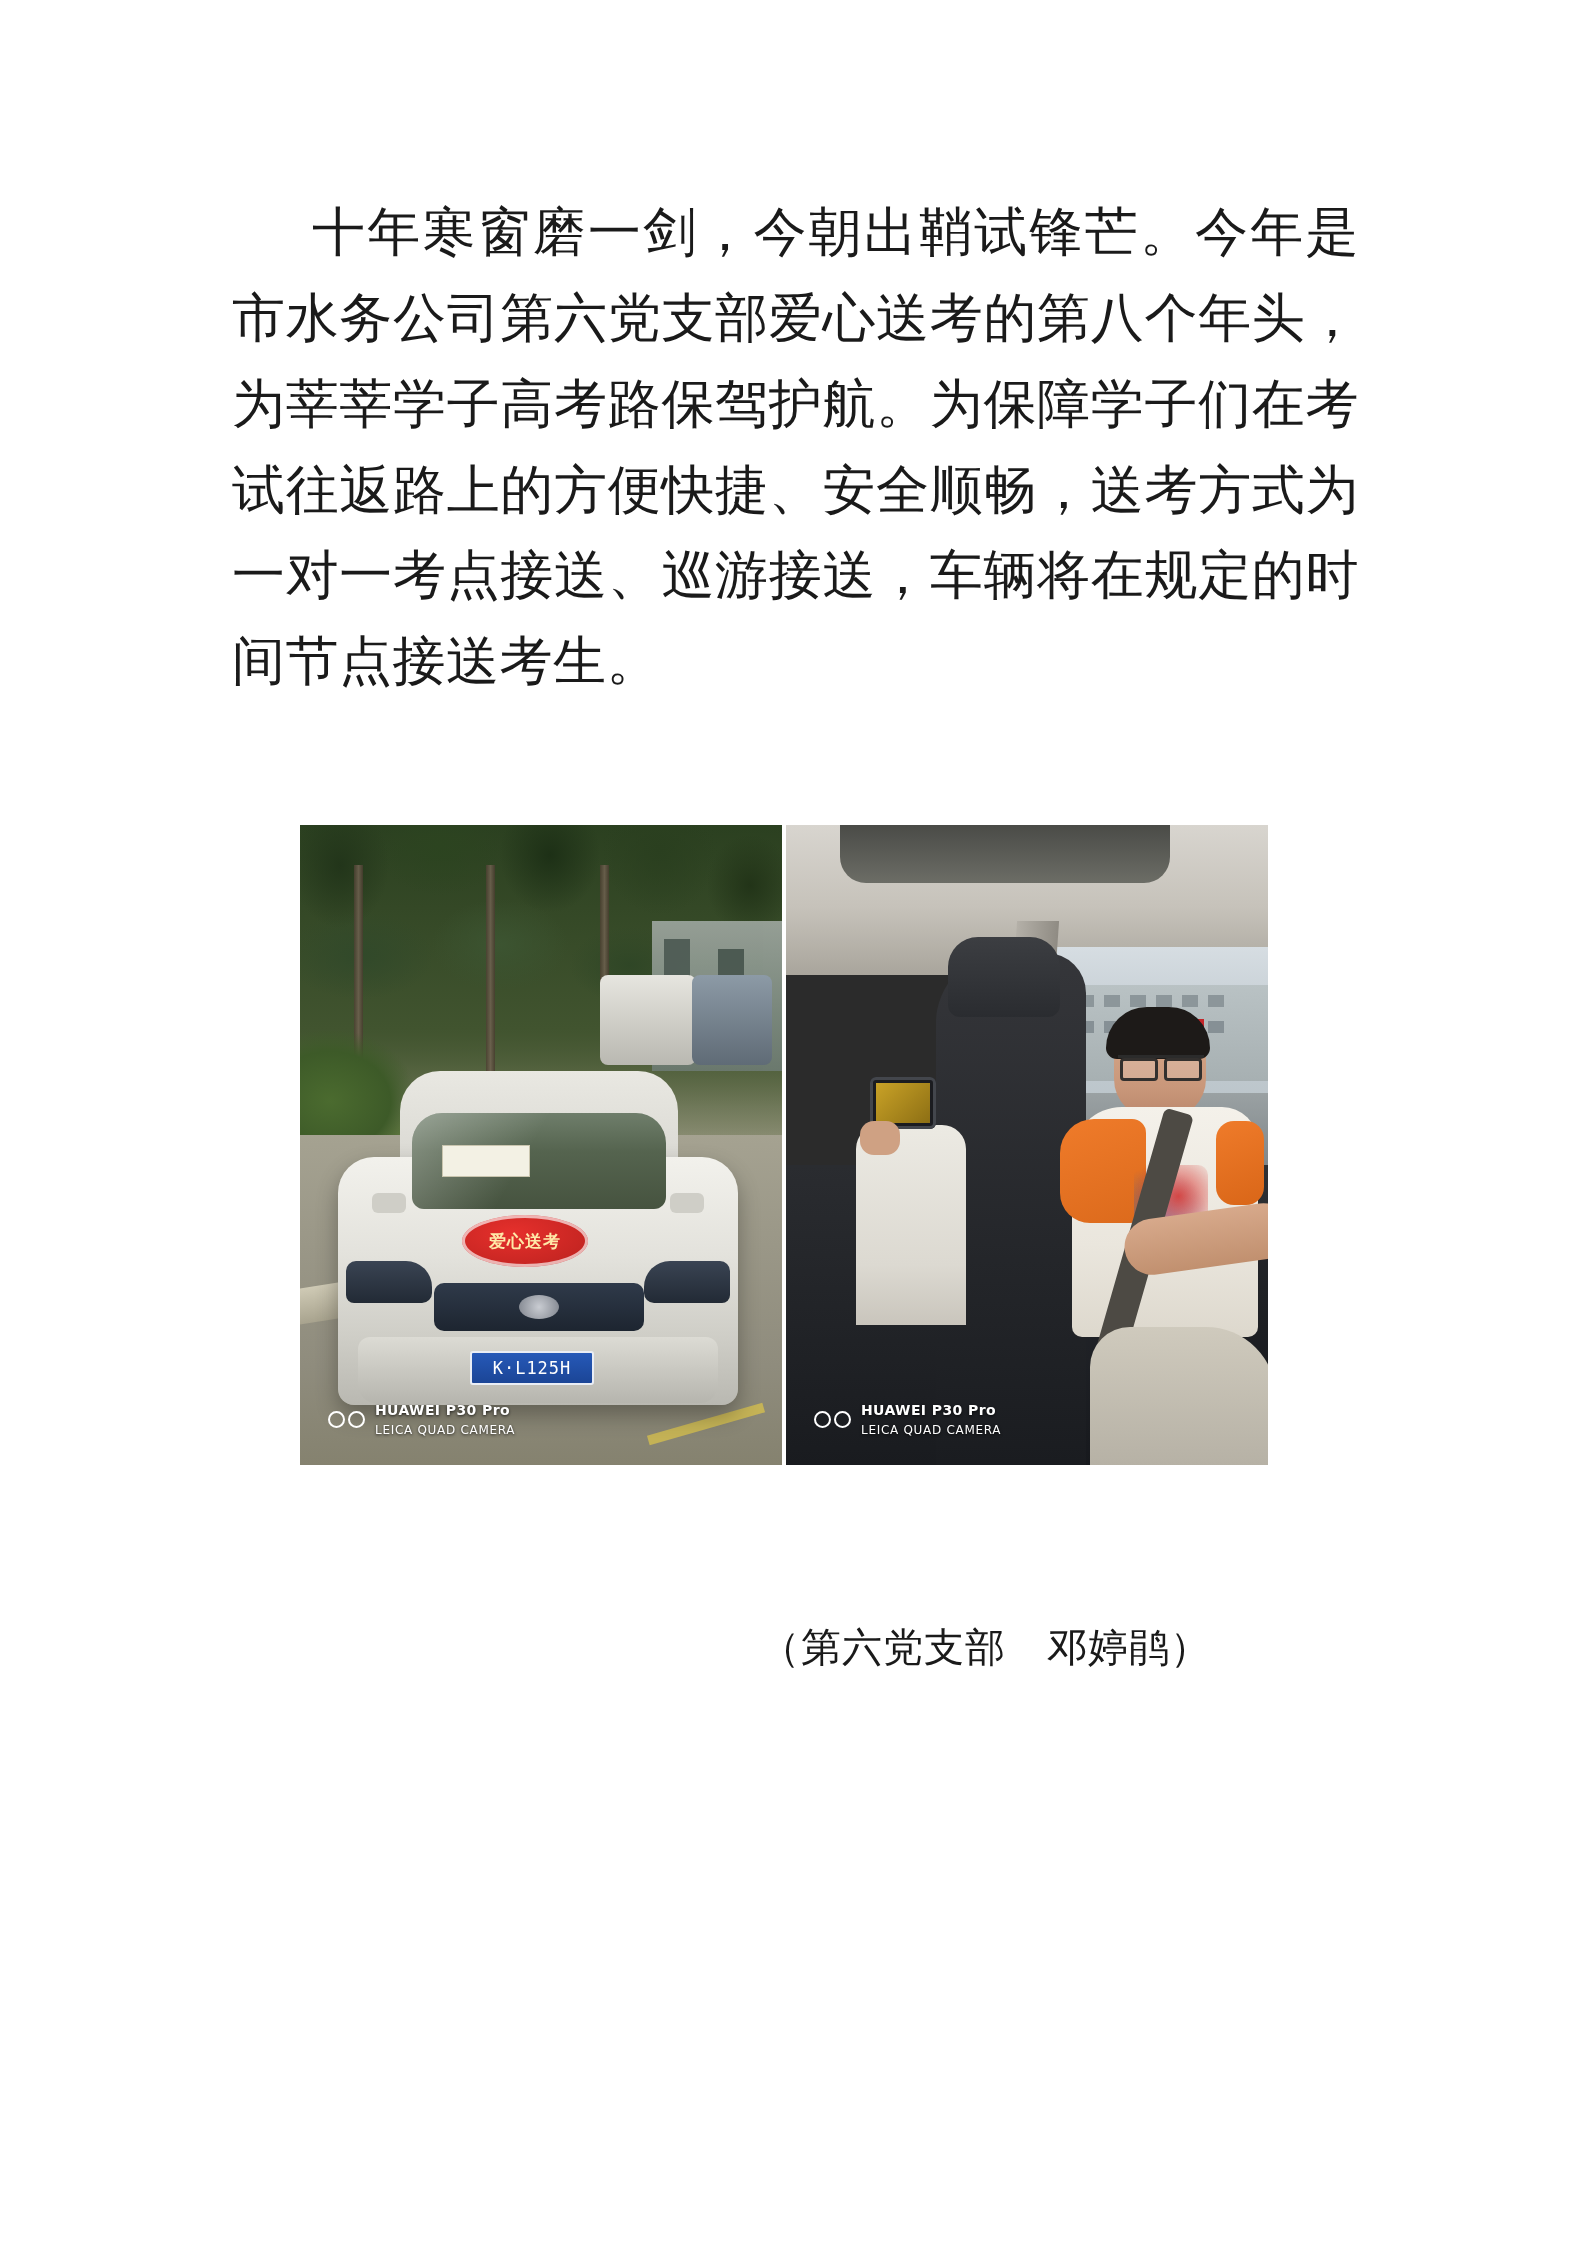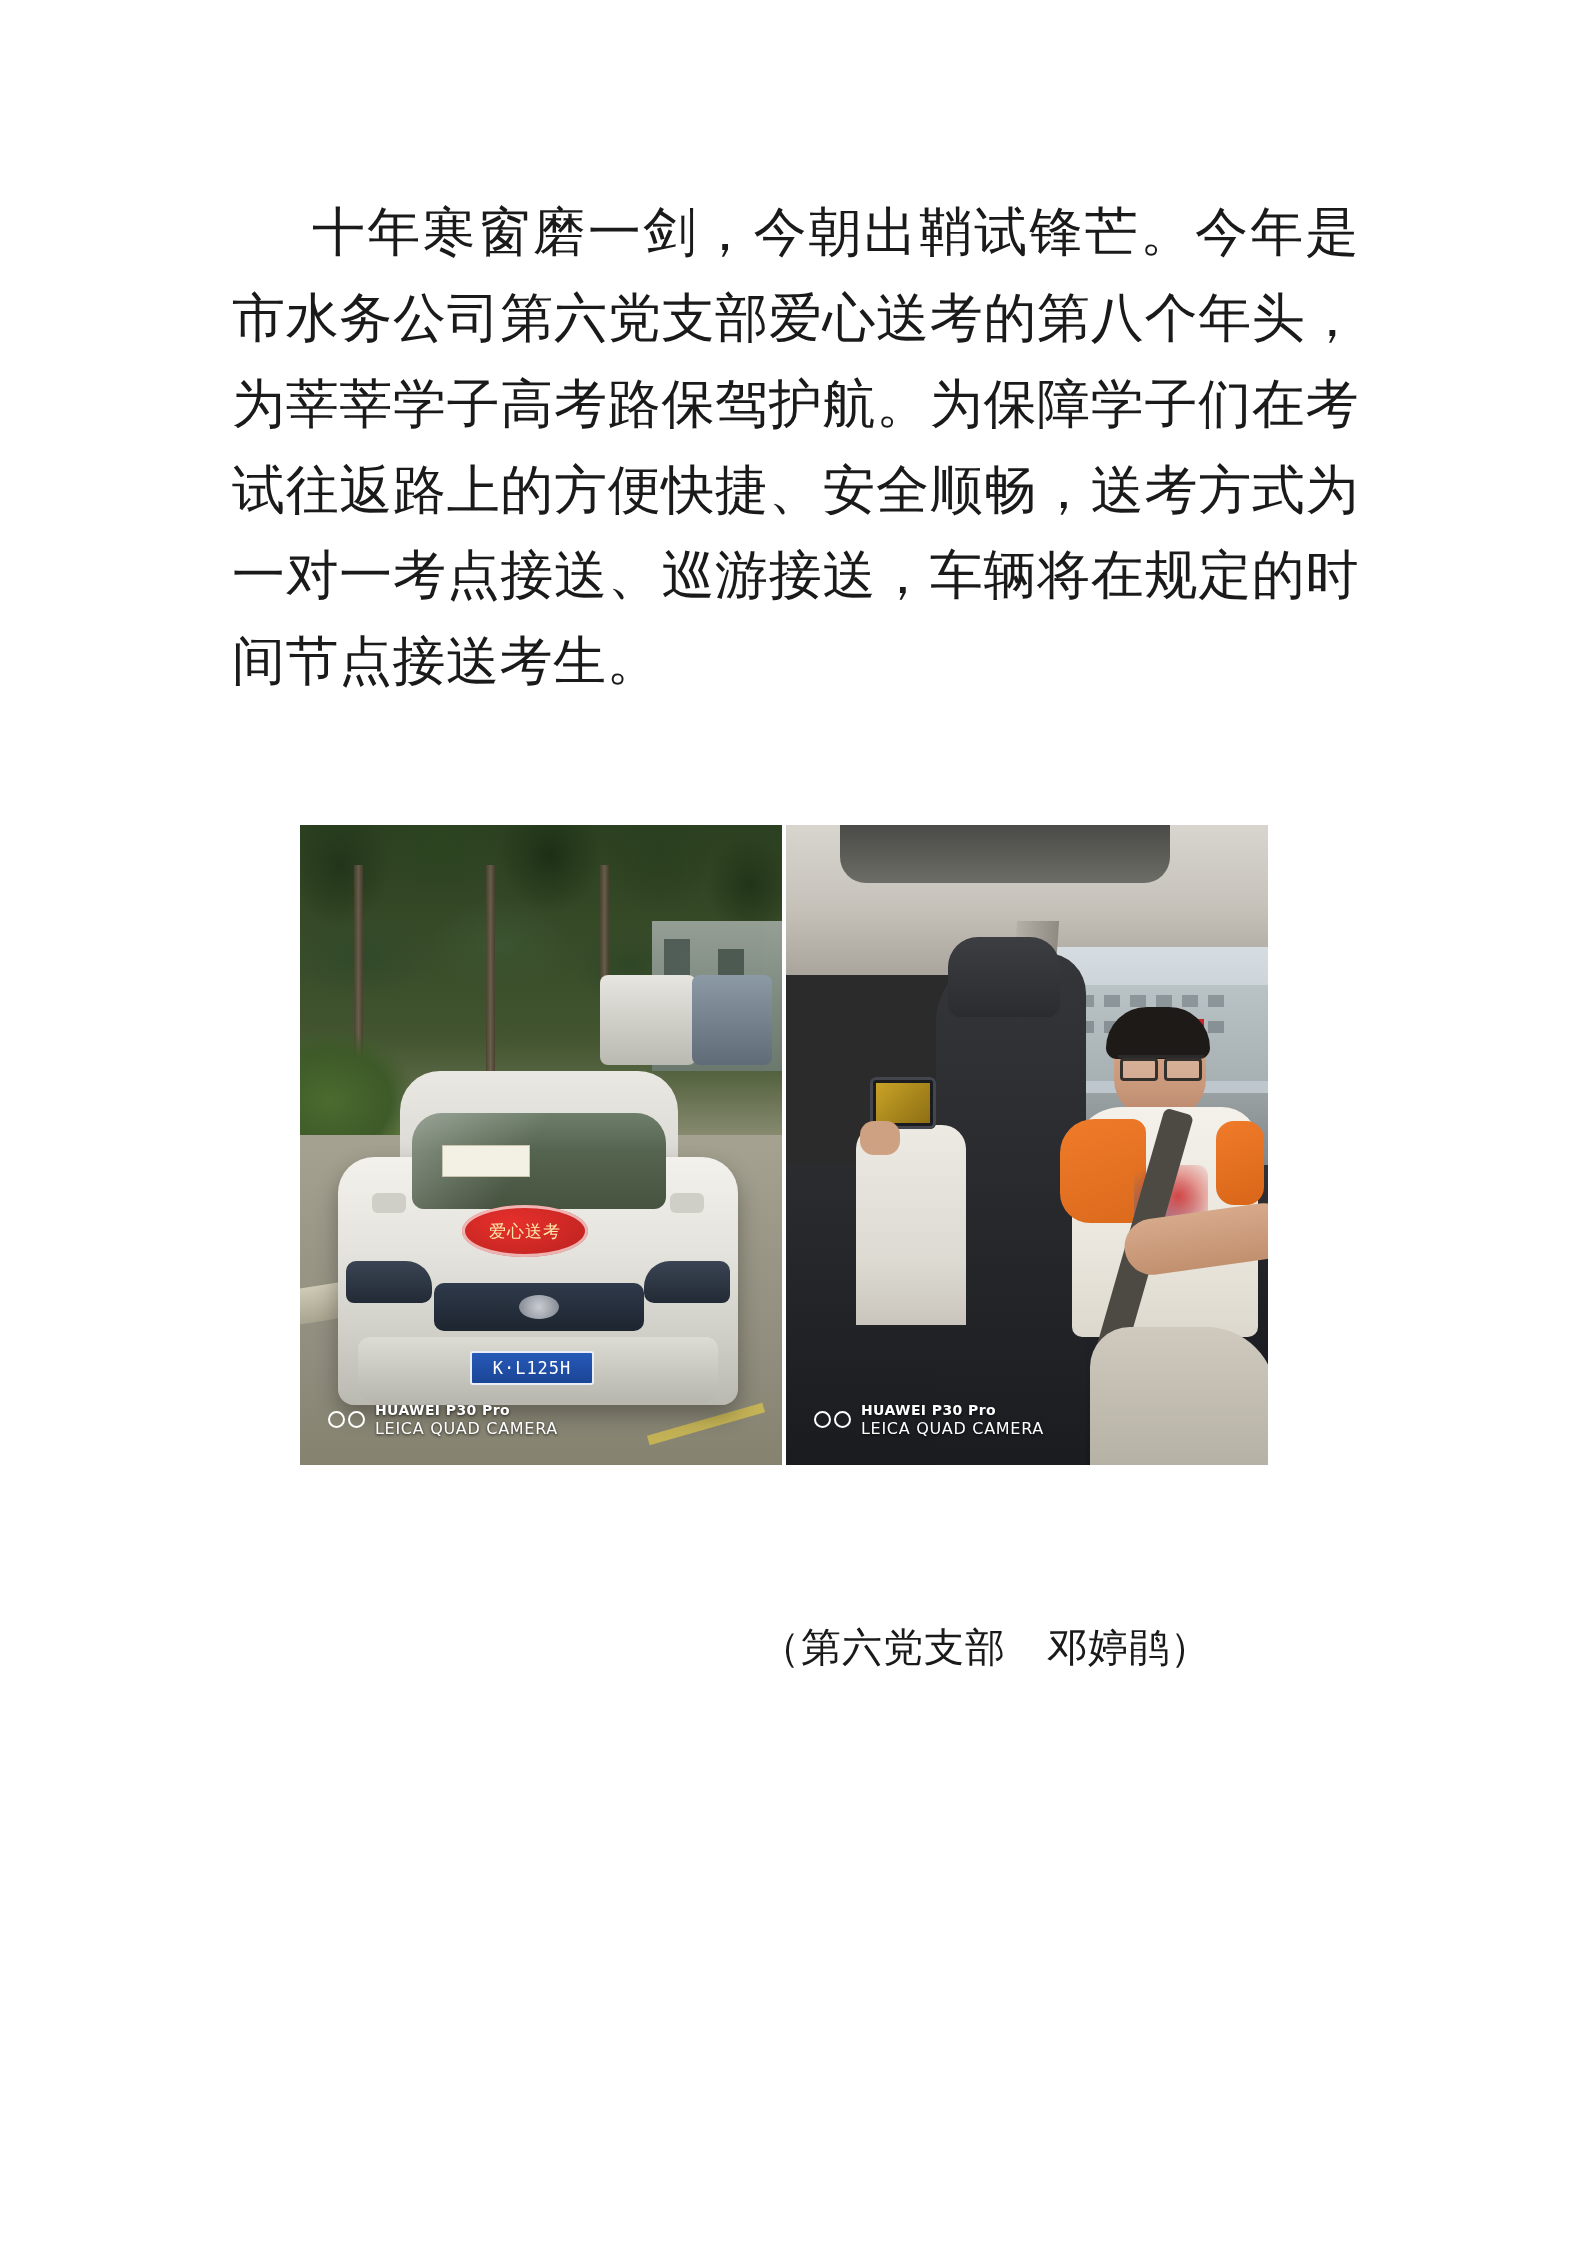--- a/index.html
+++ b/index.html
@@ -131,24 +131,25 @@
   }
   .p1-wind:before {
     content:""; position:absolute; left:-20px; top:-10px; width:160px; height:130px;
     background: linear-gradient(120deg, rgba(255,255,255,.35), rgba(255,255,255,0) 70%);
   }
   .p1-sign {
     position: absolute; left: 104px; top: 80px; width: 86px; height: 30px;
     background: #f3f1e4; border: 1px solid #c9c5ae;
   }
   .p1-oval {
-    position: absolute; left: 124px; top: 140px; width: 126px; height: 52px;
+    position: absolute; left: 124px; top: 150px; width: 126px; height: 52px;
     border-radius: 50%;
     background: radial-gradient(ellipse at 40% 35%, #e6302c, #b9211e);
     box-shadow: inset 0 0 0 3px rgba(255,255,255,.65);
+    font-weight: bold;
   }
   .p1-oval span {
     position: absolute; inset: 0;
     display: flex; align-items: center; justify-content: center;
     color: #ffe9a8; font-size: 17px; letter-spacing: 1px;
     font-family: "DejaVu Sans", sans-serif;
   }
   .p1-grille {
     position: absolute; left: 96px; top: 218px; width: 210px; height: 48px;
     border-radius: 10px;
@@ -348,21 +349,21 @@
   }
   .wm-lens {
     display: flex; gap: 3px; align-items: center;
   }
   .wm-lens i {
     display: block; width: 13px; height: 13px; border-radius: 50%;
     border: 2px solid #ffffff;
   }
   .wm-text { line-height: 1.22; }
   .wm-t1 { font-size: 14px; font-weight: bold; letter-spacing: .4px; }
-  .wm-t2 { font-size: 16px; letter-spacing: .7px; }
+  .wm-t2 { font-size: 12px; letter-spacing: .7px; }
 
   
   .signature {
     position: absolute;
     left: 760px;
     top: 1620px;
     font-size: 40px;
     color: #1a1a1a;
     letter-spacing: 1px;
     white-space: pre;

